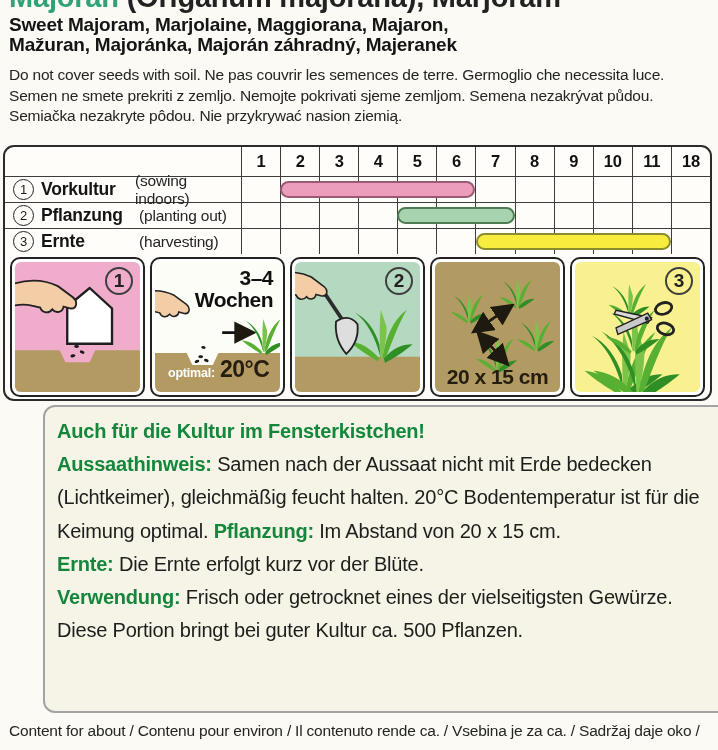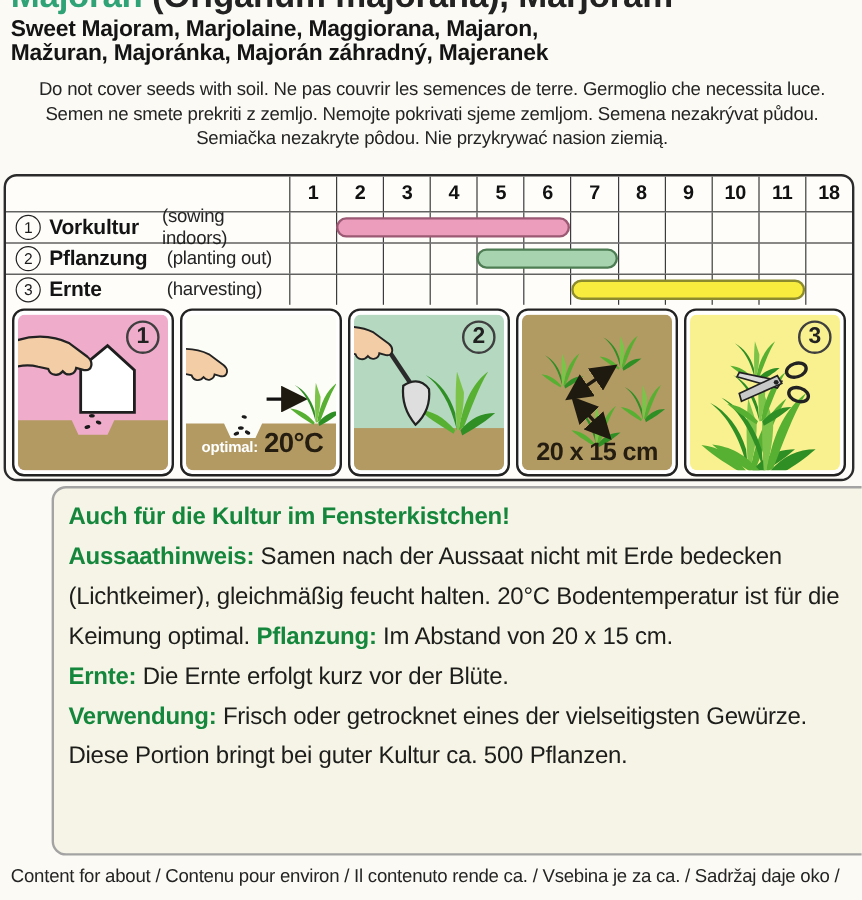--- a/index.html
+++ b/index.html
@@ -15,21 +15,21 @@
   
   .title-cut{height:13px;overflow:hidden;margin-left:9px;}
   .title-cut .tline{display:block;margin-top:-19px;font-size:29px;font-weight:700;white-space:nowrap;}
   .t-green{color:#2fa376;}
   .t-rest{color:#222;}
 
   
   .names{margin:2px 0 0 9px;font-size:19px;font-weight:700;line-height:20px;color:#141414;}
 
   
-  .notice{margin:10px 0 0 9px;font-size:15.5px;line-height:20.5px;color:#242424;width:702px;text-align:center;}
+  .notice{margin:10px 0 0 9px;font-size:15.5px;line-height:20.5px;color:#242424;width:702px;}
 
   
   .cal-box{
     position:absolute;left:3px;top:145px;width:709px;height:256px;
     border:2px solid #2b2b2b;border-radius:11px;background:#fefdfa;
     box-sizing:border-box;overflow:hidden;
   }
   .cal-table{width:100%;}
   .cal-row{display:flex;border-top:1px solid #3c3c3c;height:26px;box-sizing:border-box;}
   .cal-row.cal-head{border-top:none;height:29px;}
@@ -223,20 +223,24 @@
             <rect x="0" y="0" width="134" height="140" fill="#fdfdf8"></rect>
             <path d="M0,98 L34,98 L40,111 L62,111 L68,98 L134,98 L134,140 L0,140 Z" fill="#b39a63"></path>
             <ellipse cx="49" cy="102" rx="2.6" ry="1.6" fill="#1a1a1a"></ellipse>
             <ellipse cx="55" cy="106" rx="2.6" ry="1.6" fill="#1a1a1a" transform="rotate(25 55 106)"></ellipse>
             <ellipse cx="45" cy="107" rx="2.6" ry="1.6" fill="#1a1a1a" transform="rotate(-20 45 107)"></ellipse>
             <ellipse cx="52" cy="92" rx="2.4" ry="1.5" fill="#1a1a1a" transform="rotate(10 52 92)"></ellipse>
             <line x1="72" y1="76" x2="100" y2="76" stroke="#111" stroke-width="3" marker-end="url(#ah)"></line>
             <use href="#tuft" transform="translate(116,97) scale(1.05)"></use>
             <use href="#hand" transform="translate(-4,26) scale(0.82)"></use>
           </svg>
+          <div class="weeks">
+            <span>3–4</span><br>
+            <span>Wochen</span>
+          </div>
           <div class="optimal">
             <span class="opt-label">optimal:</span>
             <span class="opt-value">20°C</span>
           </div>
         </div>
       </div>
 
       <div class="panel">
         <div class="panel-inner">
           <svg viewBox="0 0 134 140" preserveAspectRatio="none">

